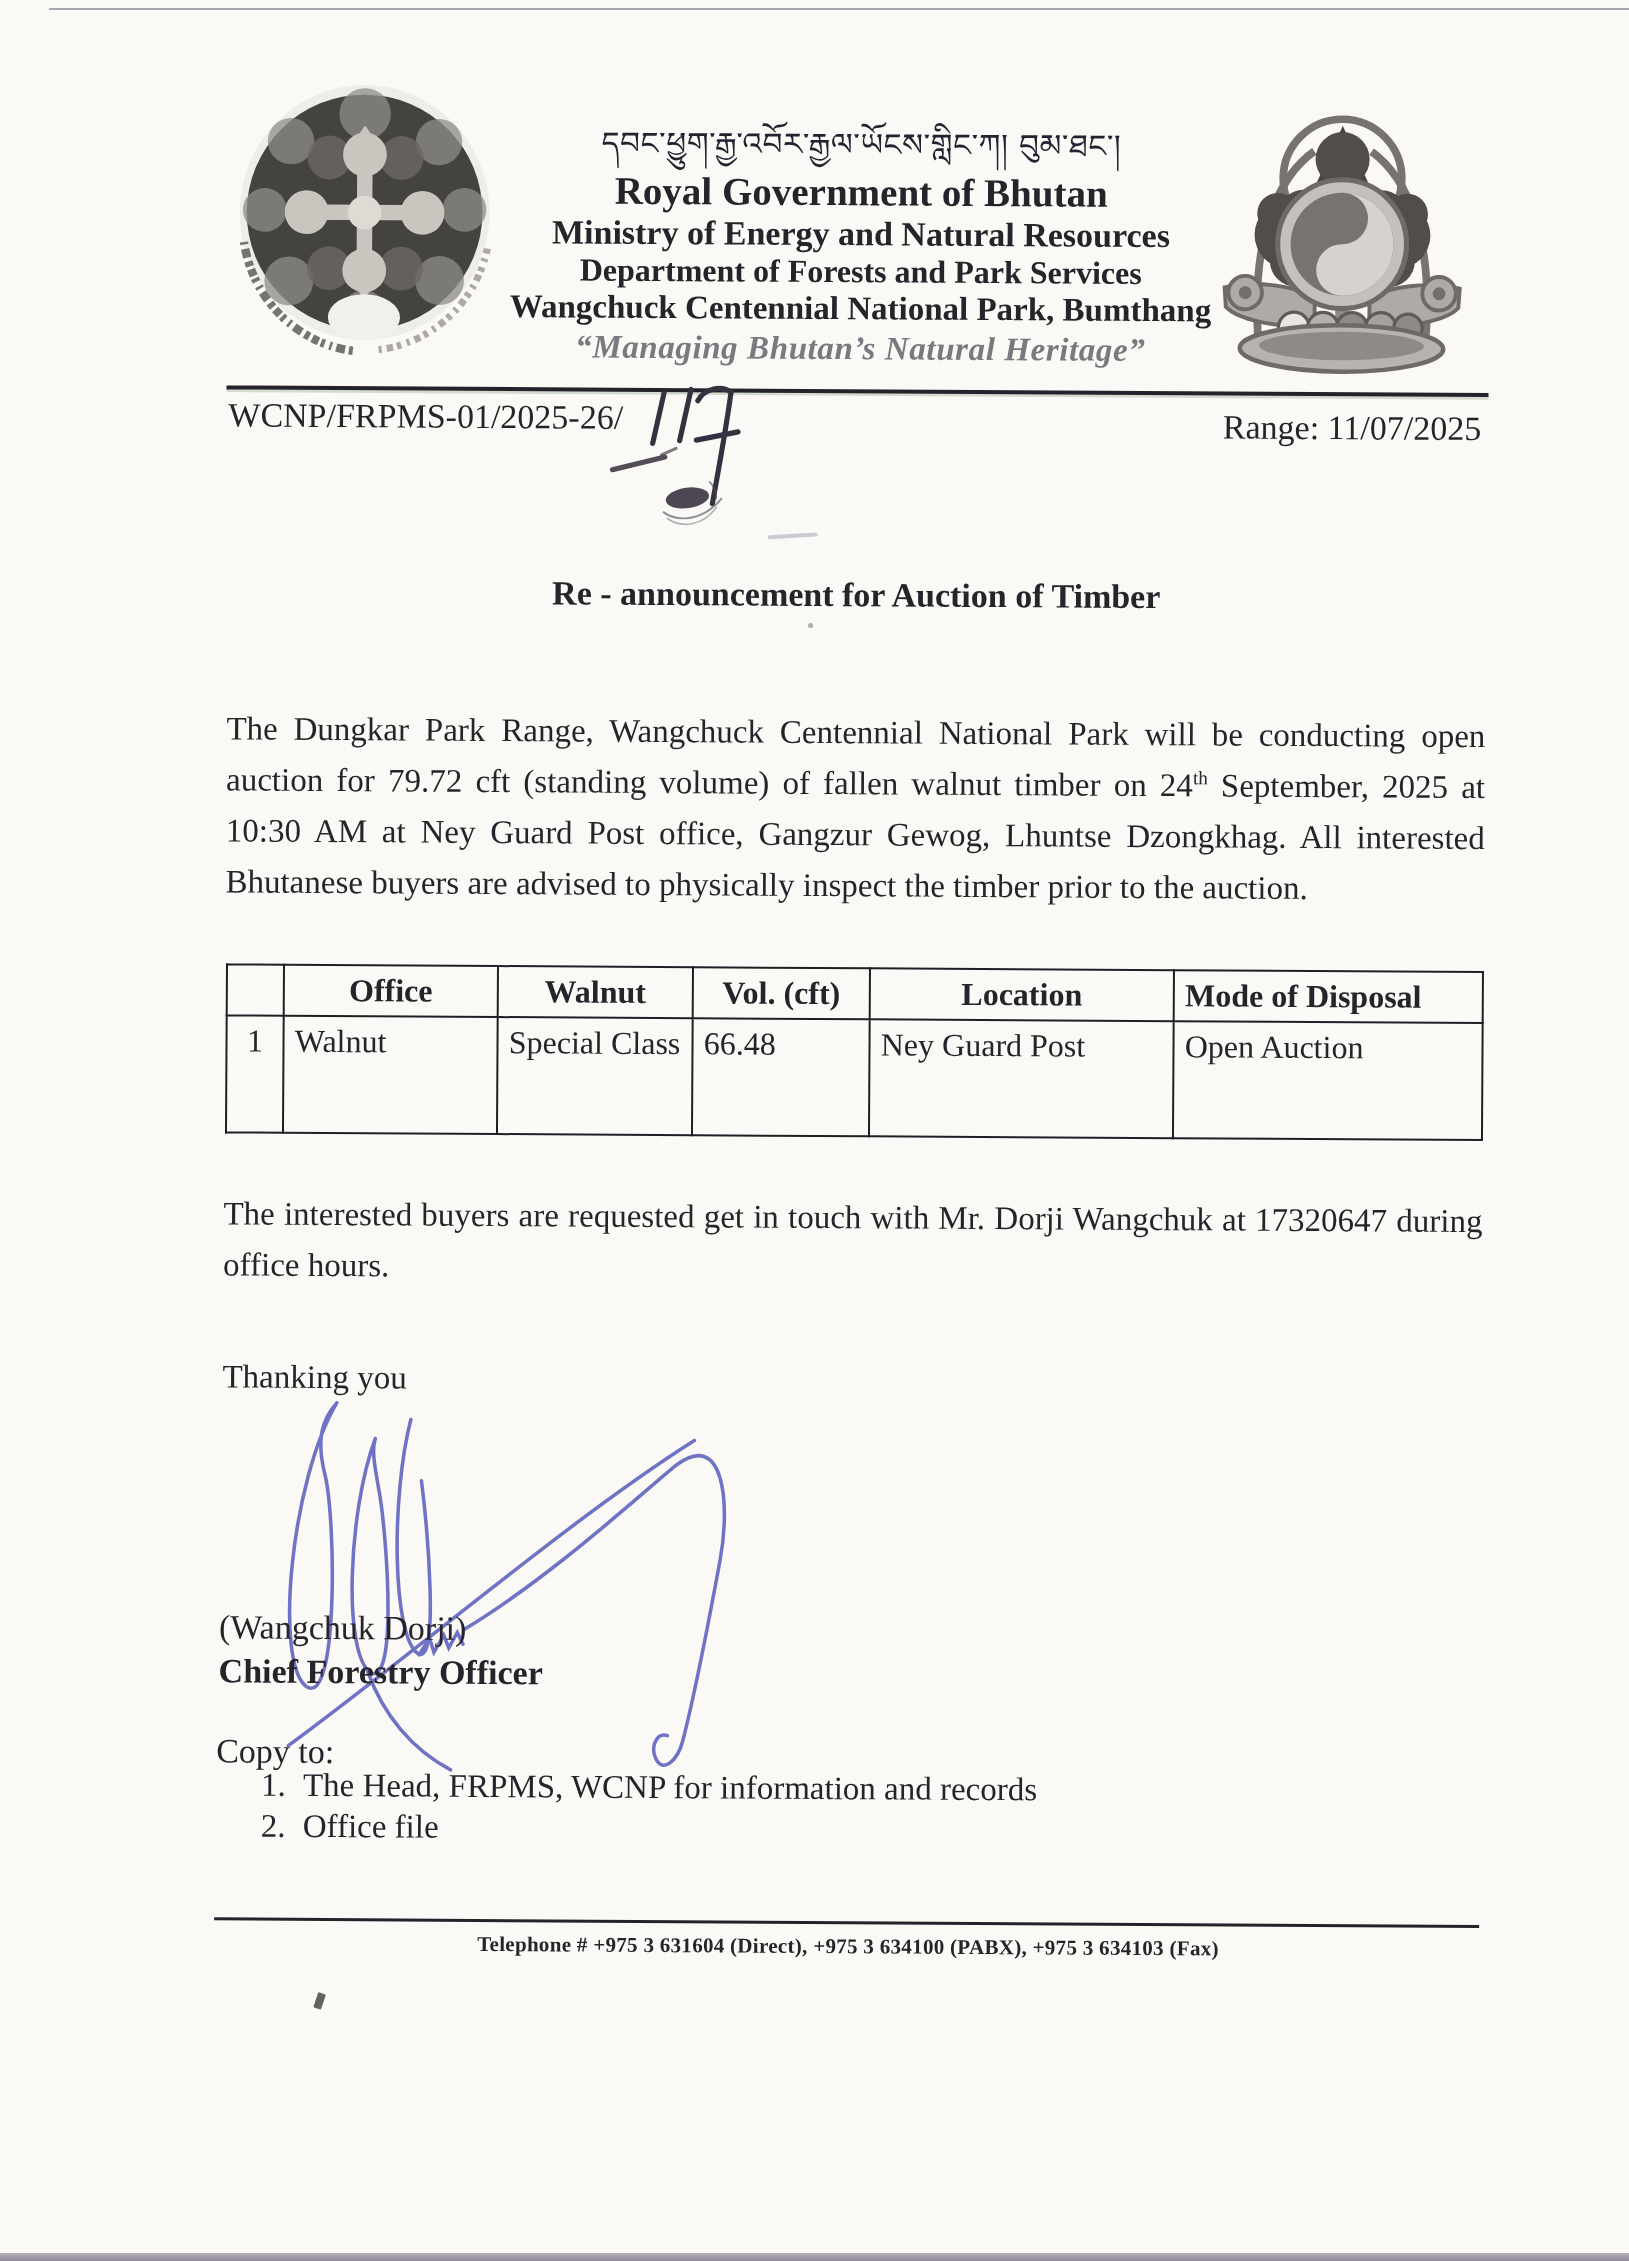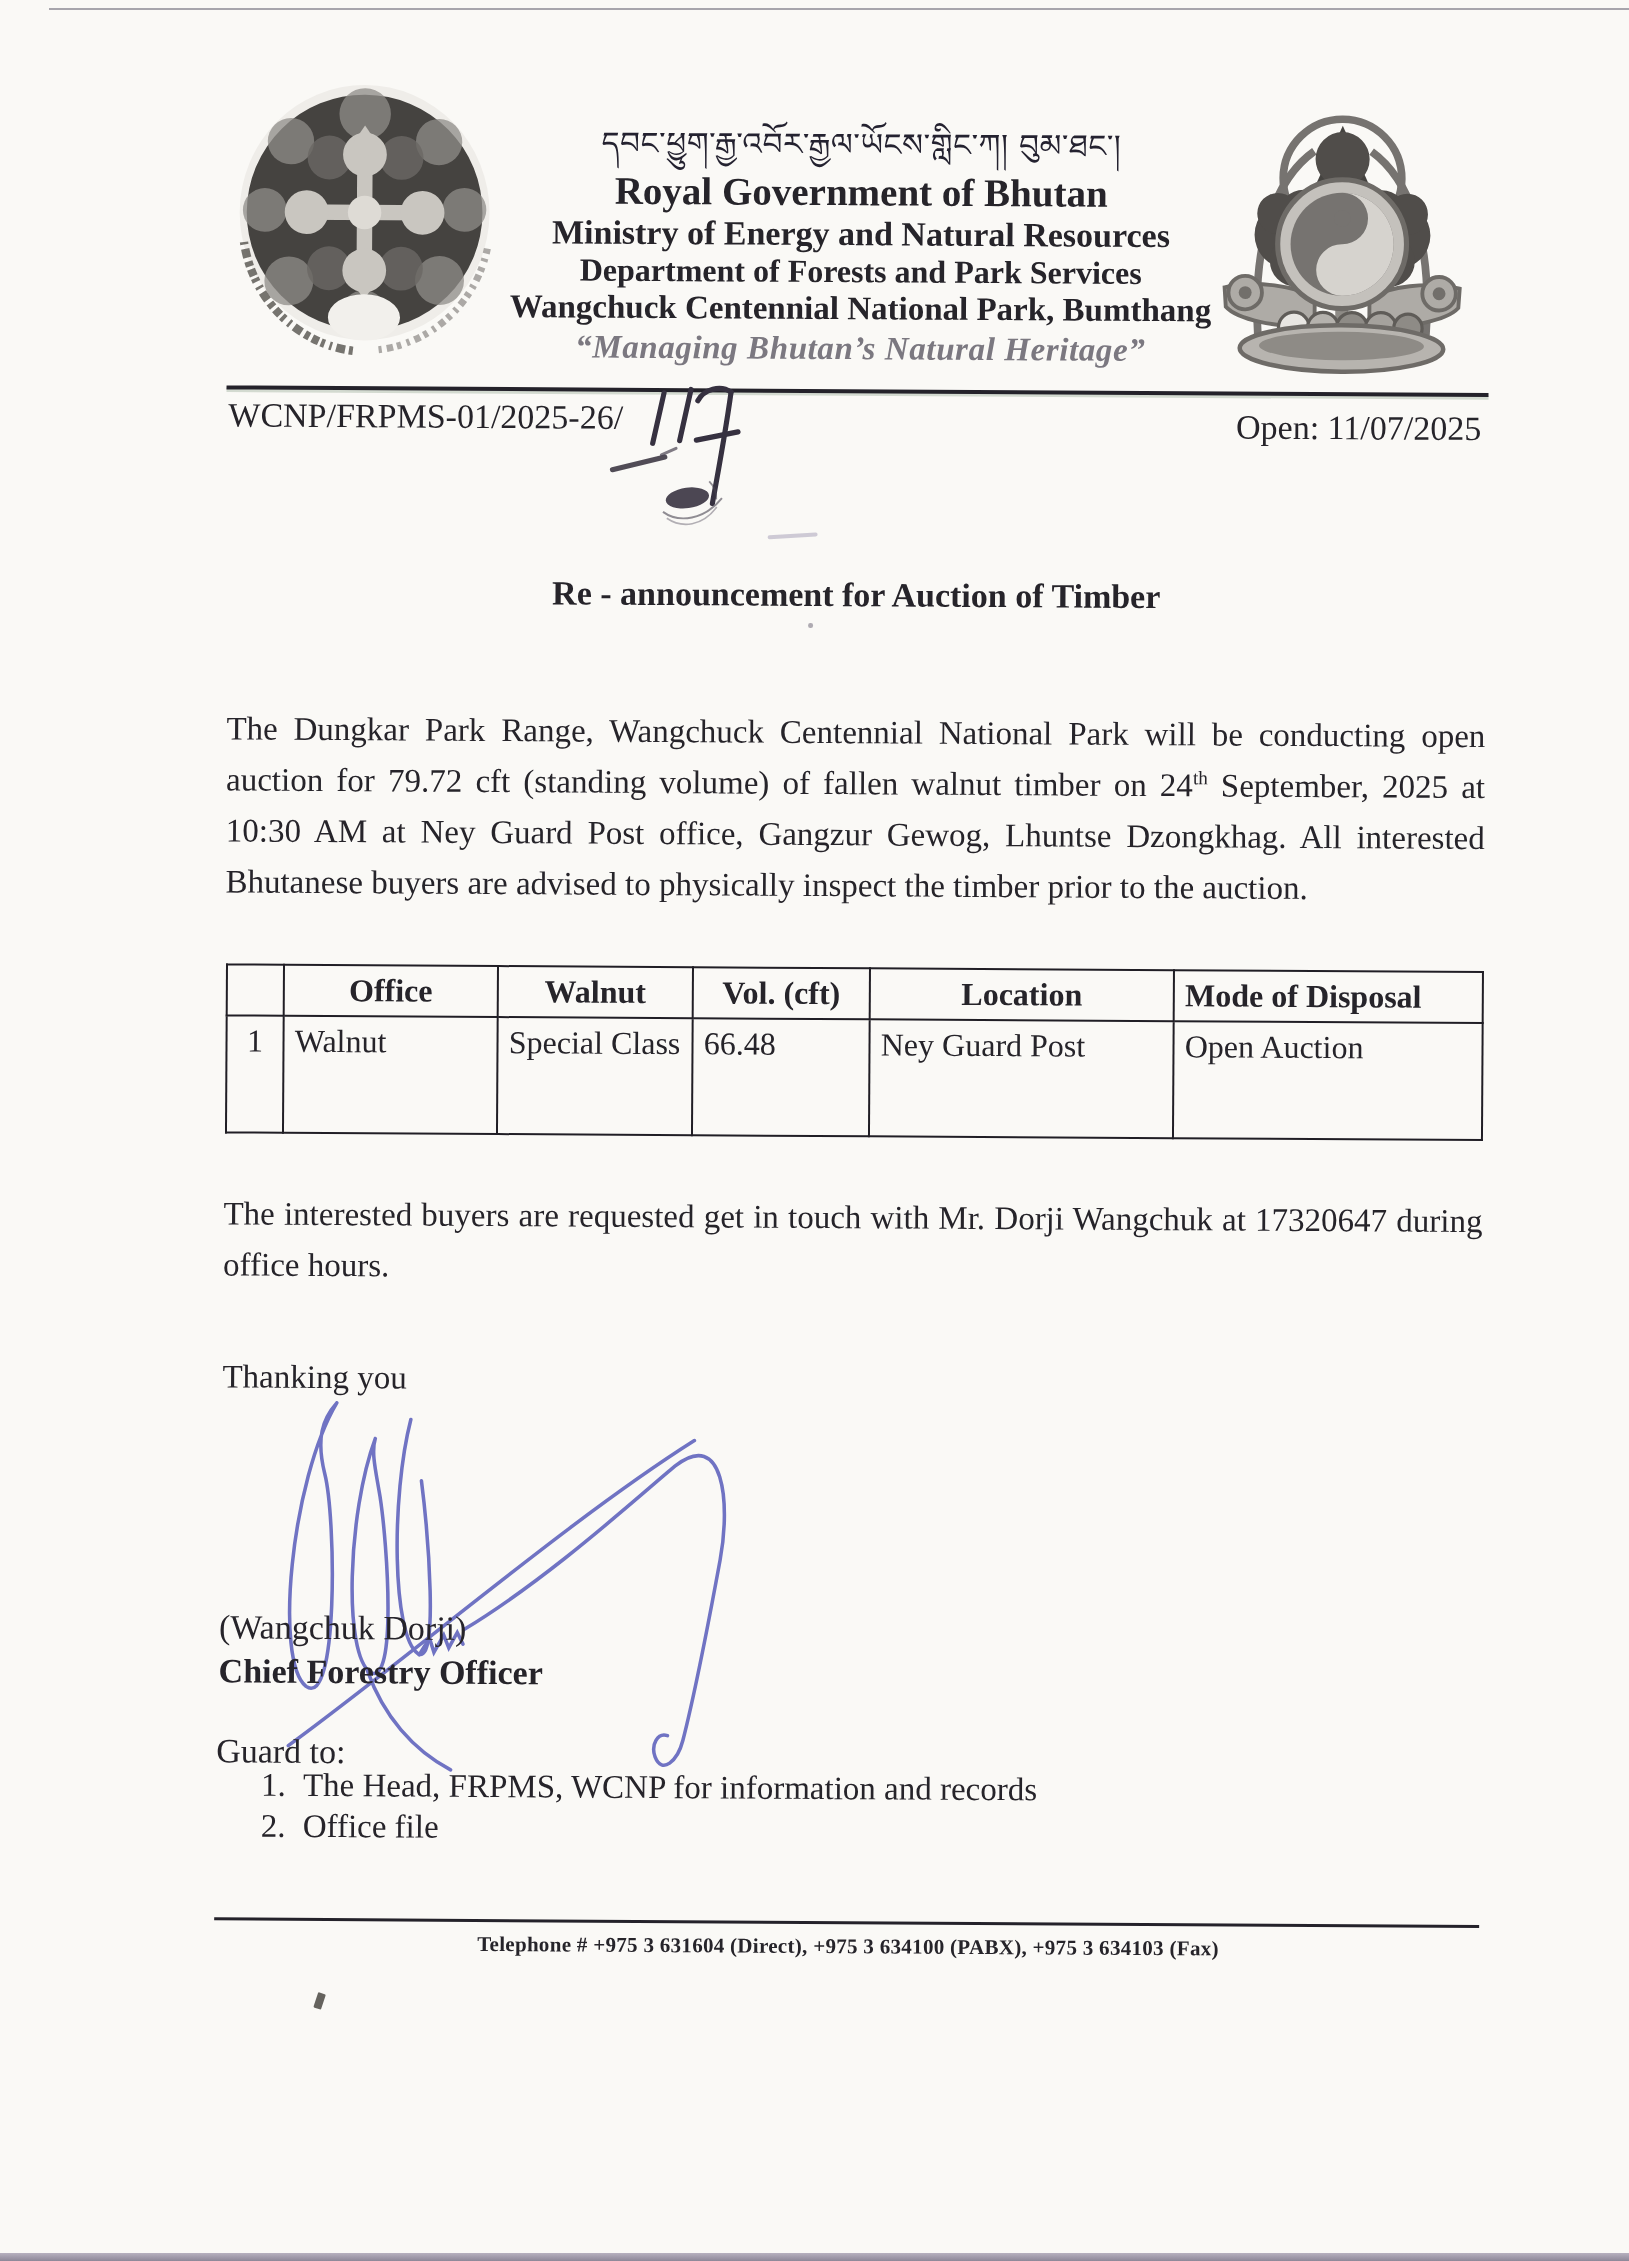--- a/index.html
+++ b/index.html
@@ -187,21 +187,21 @@
         <path d="M 30 98 L 50 20"></path>
         <path d="M 72 95 L 92 16"></path>
         <path d="M 102 34 C 112 16 138 10 154 22"></path>
         <path d="M 154 22 C 146 70 132 138 120 194"></path>
         <path d="M 98 95 L 163 84"></path>
       </g>
     </svg>
   </div>
 
   <div class="date-line">
-    <span>Open:</span>
+    <span>Range:</span>
     <span>11/07/2025</span>
   </div>
 
   <div class="smudge-dash"></div>
   <div class="smudge-dash2"></div>
   <div class="smudge-blob">
     <svg width="84" height="64" viewBox="0 0 130 100">
       <ellipse cx="58" cy="48" rx="34" ry="16" fill="#383341" opacity="0.9" transform="rotate(-8 58 48)"></ellipse>
       <path d="M 20 70 C 45 88 85 82 112 48" fill="none" stroke="#4a4452" stroke-width="3" opacity="0.6"></path>
       <path d="M 26 80 C 50 96 82 92 104 62" fill="none" stroke="#5a5464" stroke-width="2.5" opacity="0.45"></path>
@@ -263,21 +263,21 @@
         <path d="M 230 430 l 16 -26 l 7 22 l 15 -27 l 8 20 l 13 -24 l 9 18"></path>
         <path d="M 28 572 C 220 430 460 220 655 95"></path>
         <path d="M 300 390 C 430 310 560 190 625 135 C 700 75 712 190 696 280 C 680 370 660 480 640 560 C 632 592 608 614 597 586 C 590 567 601 548 616 553"></path>
       </g>
     </svg>
   </div>
 
   <div class="sig-name">(Wangchuk Dorji)</div>
   <div class="sig-title">Chief Forestry Officer</div>
 
-  <div class="copy-label">Guard to:</div>
+  <div class="copy-label">Copy to:</div>
   <ol class="copy-list">
     <li>The Head, FRPMS, WCNP for information and records</li>
     <li>Office file</li>
   </ol>
 
   <div class="rule-bottom"></div>
   <div class="telephone">Telephone # +975 3 631604 (Direct), +975 3 634100 (PABX), +975 3 634103 (Fax)</div>
 
 </div>
 

